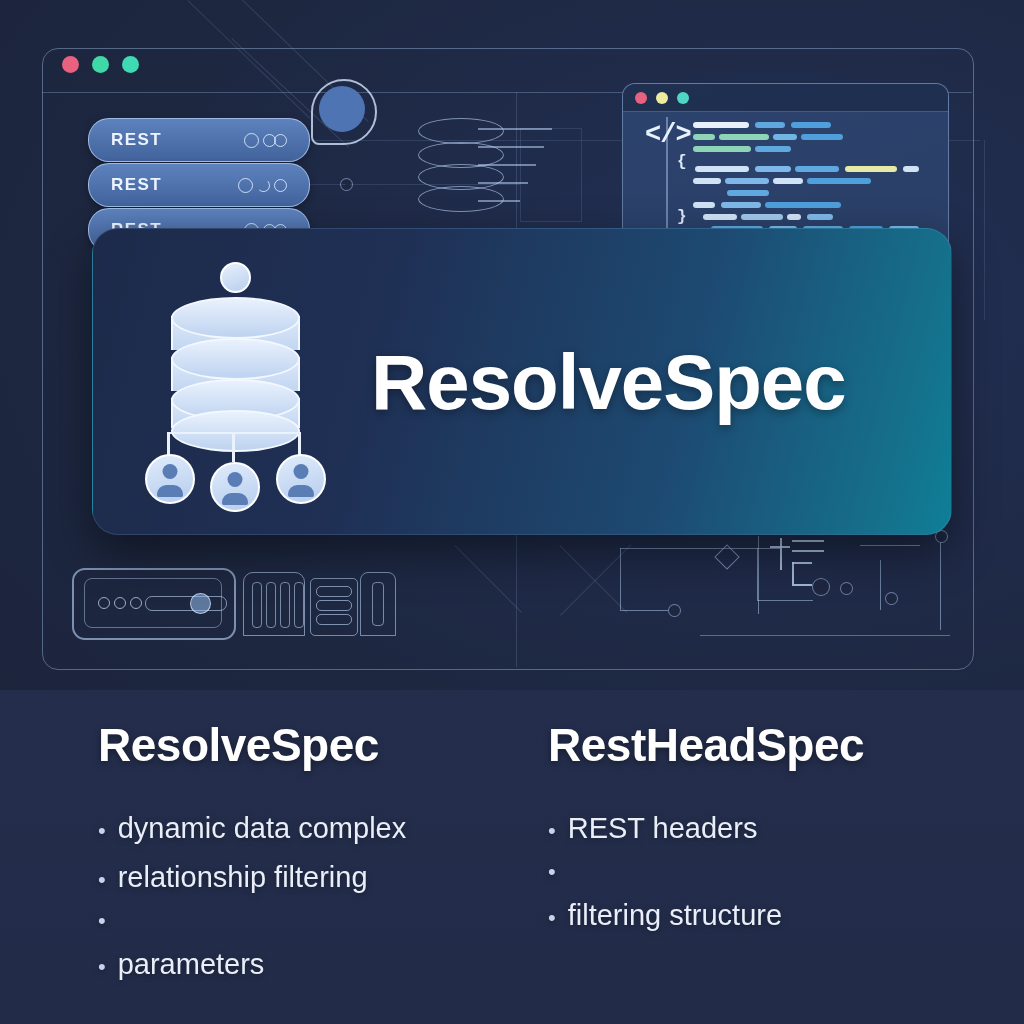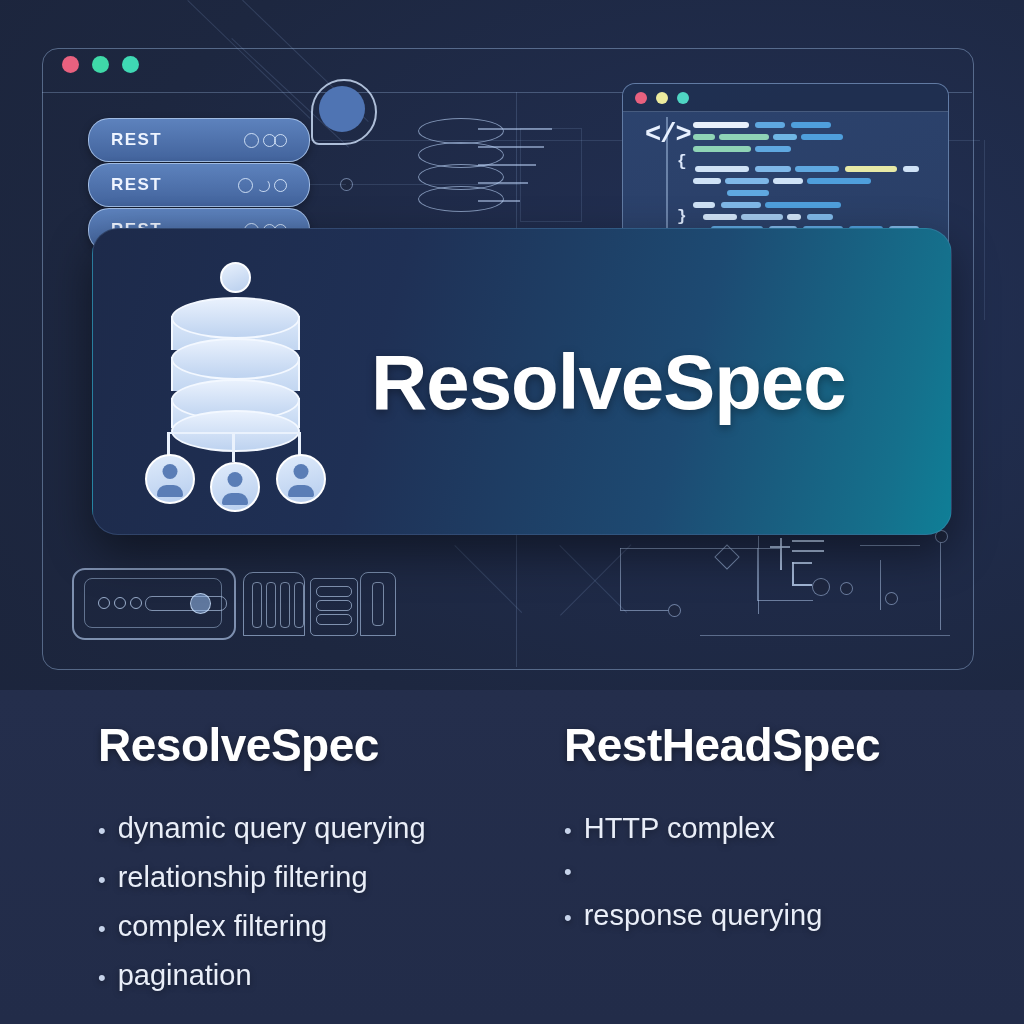--- a/index.html
+++ b/index.html
@@ -123,21 +123,21 @@
   .fin{position:absolute;width:8px;background:transparent;
     border:1.4px solid rgba(195,218,250,.55);border-radius:4px;}
   .mod{position:absolute;border:1.6px solid rgba(185,210,245,.58);border-radius:5px;}
   .modbar{position:absolute;height:9px;border-radius:5px;border:1.4px solid rgba(195,218,250,.6);}
 
   
   .features{position:absolute;left:0;top:690px;width:1024px;height:334px;
     background:linear-gradient(180deg,#242e4c 0%,#222c49 100%);}
   .col{position:absolute;top:0;}
   .col.left{left:98px;width:400px;}
-  .col.right{left:564px;width:420px;}
+  .col.right{left:548px;width:420px;}
   .col h2{margin:0;color:#ffffff;font-size:46px;font-weight:700;letter-spacing:-.5px;
     text-shadow:0 2px 7px rgba(0,0,0,.4);}
   .col ul{list-style:none;margin:0;padding:0;}
   .col li{display:flex;align-items:baseline;gap:12px;color:#e9eef8;font-size:29px;
     margin-bottom:16px;text-shadow:0 2px 6px rgba(0,0,0,.35);}
   .bul{color:#c6d3ea;font-size:22px;line-height:1;}
 </style>
 </head>
 <body>
 
@@ -336,48 +336,47 @@
     </div>
   </div>
 
   <div class="features">
 
     <div class="col left" style="top:28px;">
       <h2>ResolveSpec</h2>
       <ul style="margin-top:40px;">
         <li>
           <span class="bul">•</span>
-          <span>dynamic query querying</span>
+          <span>dynamic data complex</span>
         </li>
         <li>
           <span class="bul">•</span>
           <span>relationship filtering</span>
         </li>
         <li>
           <span class="bul">•</span>
-          <span>complex filtering</span>
-        </li>
-        <li>
-          <span class="bul">•</span>
-          <span>pagination</span>
+        </li>
+        <li>
+          <span class="bul">•</span>
+          <span>parameters</span>
         </li>
       </ul>
     </div>
 
     <div class="col right" style="top:28px;">
       <h2>RestHeadSpec</h2>
       <ul style="margin-top:40px;">
         <li>
           <span class="bul">•</span>
-          <span>HTTP complex</span>
-        </li>
-        <li>
-          <span class="bul">•</span>
-        </li>
-        <li>
-          <span class="bul">•</span>
-          <span>response querying</span>
+          <span>REST headers</span>
+        </li>
+        <li>
+          <span class="bul">•</span>
+        </li>
+        <li>
+          <span class="bul">•</span>
+          <span>filtering structure</span>
         </li>
       </ul>
     </div>
   </div>
 
 </div>
 
 </body></html>

